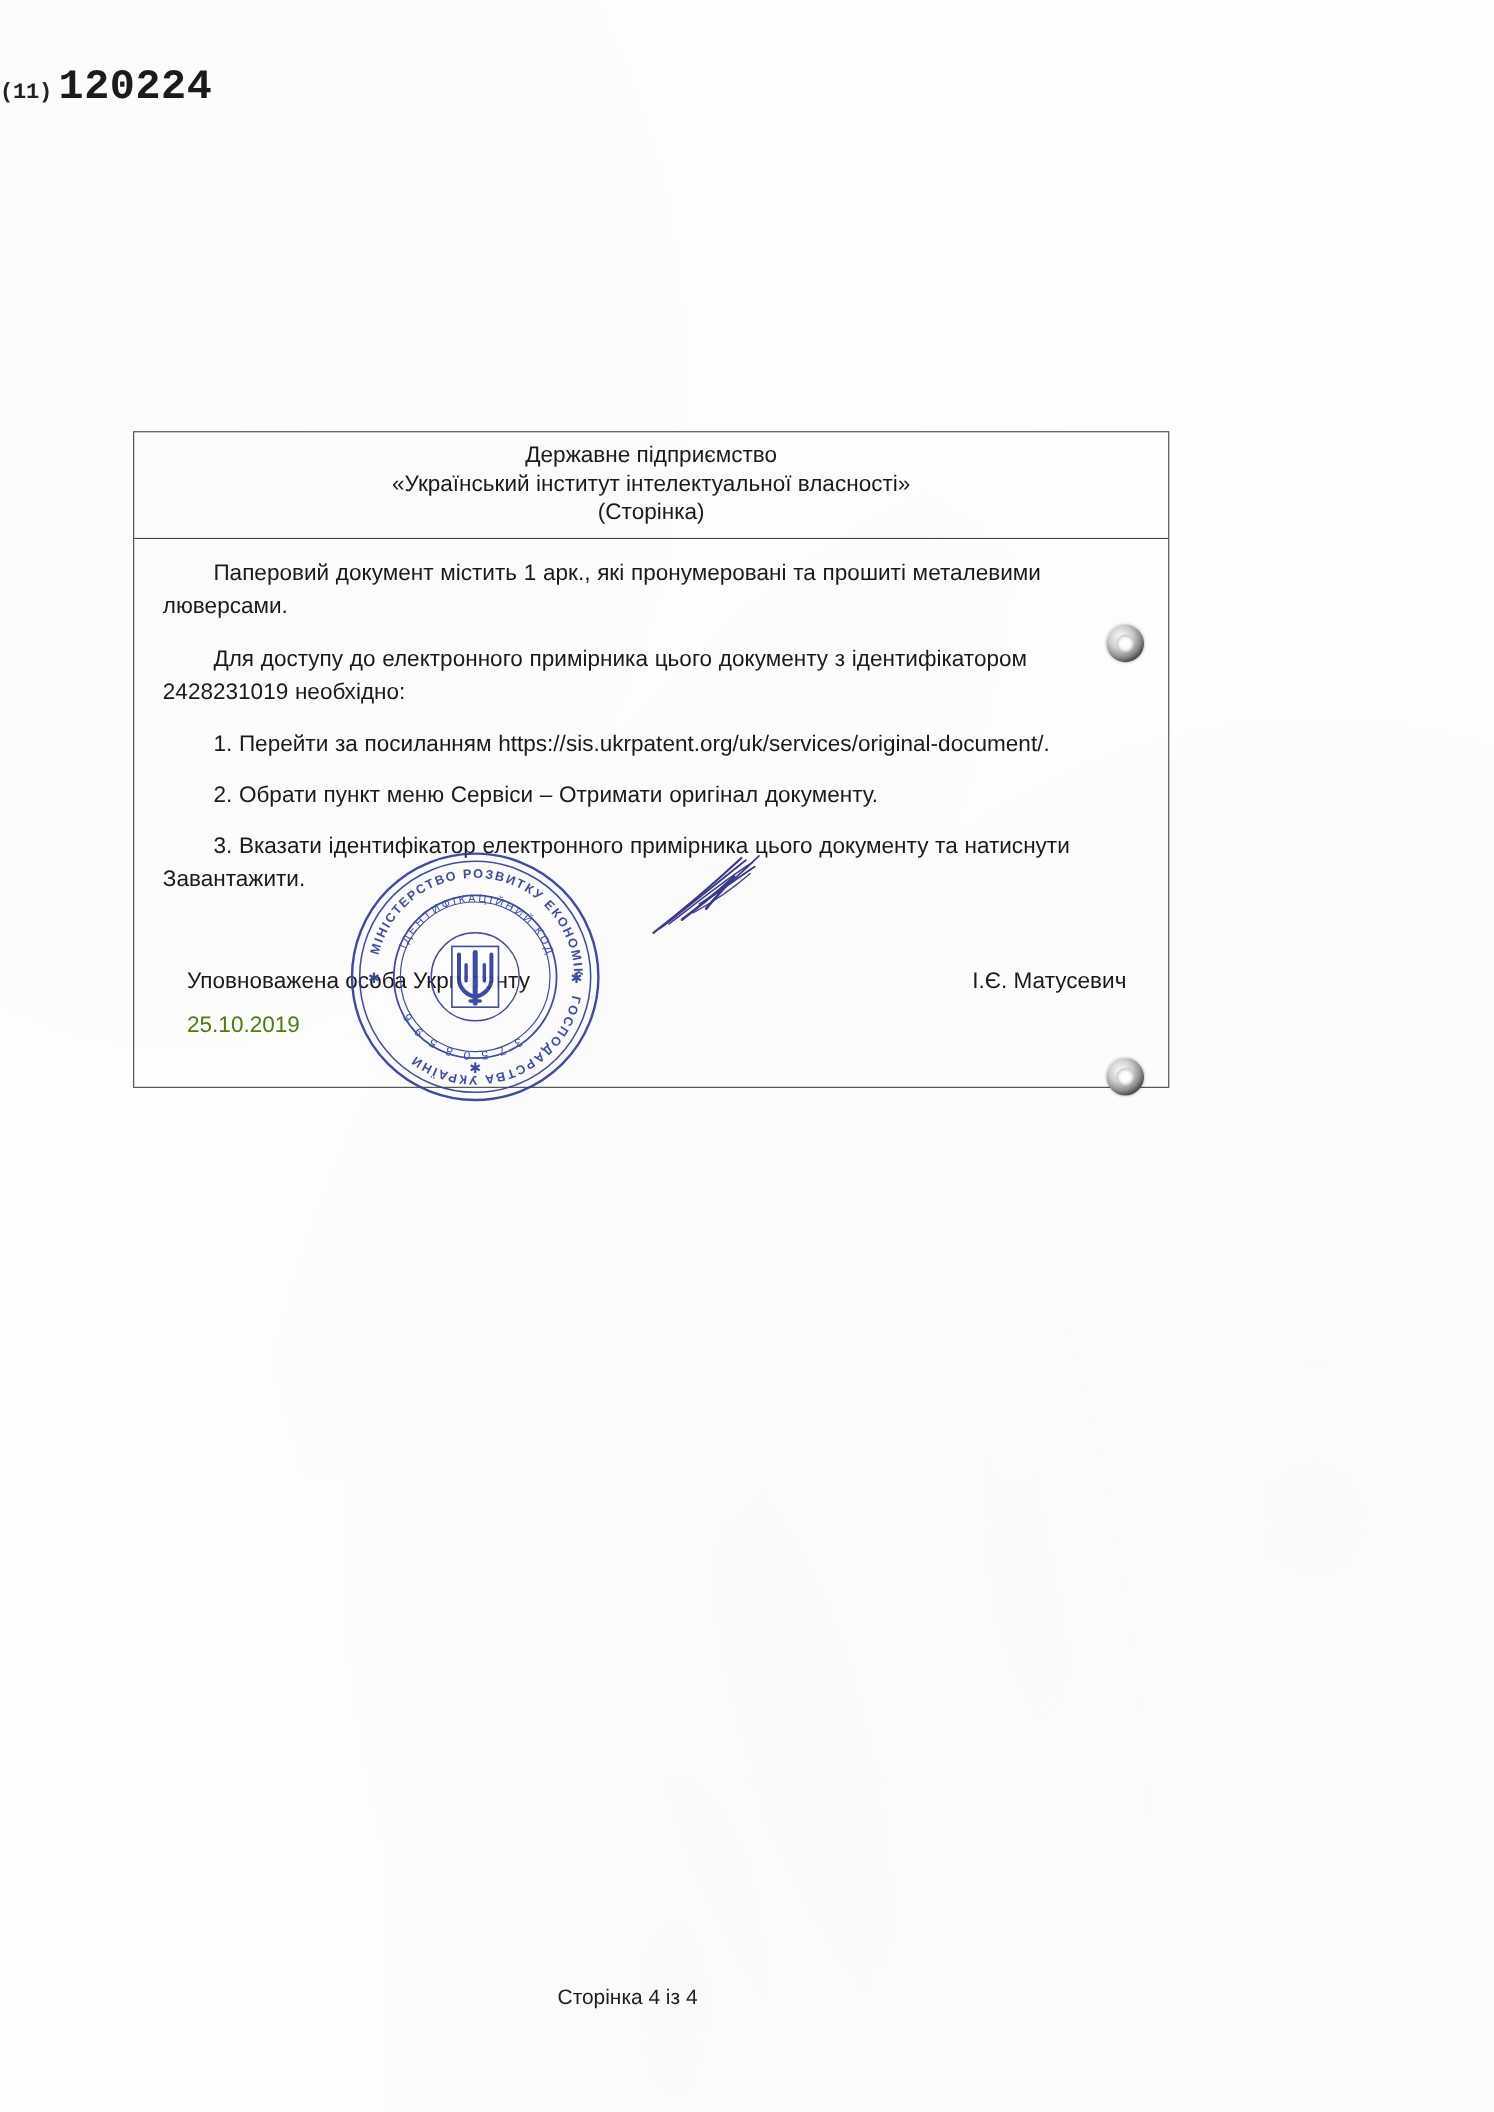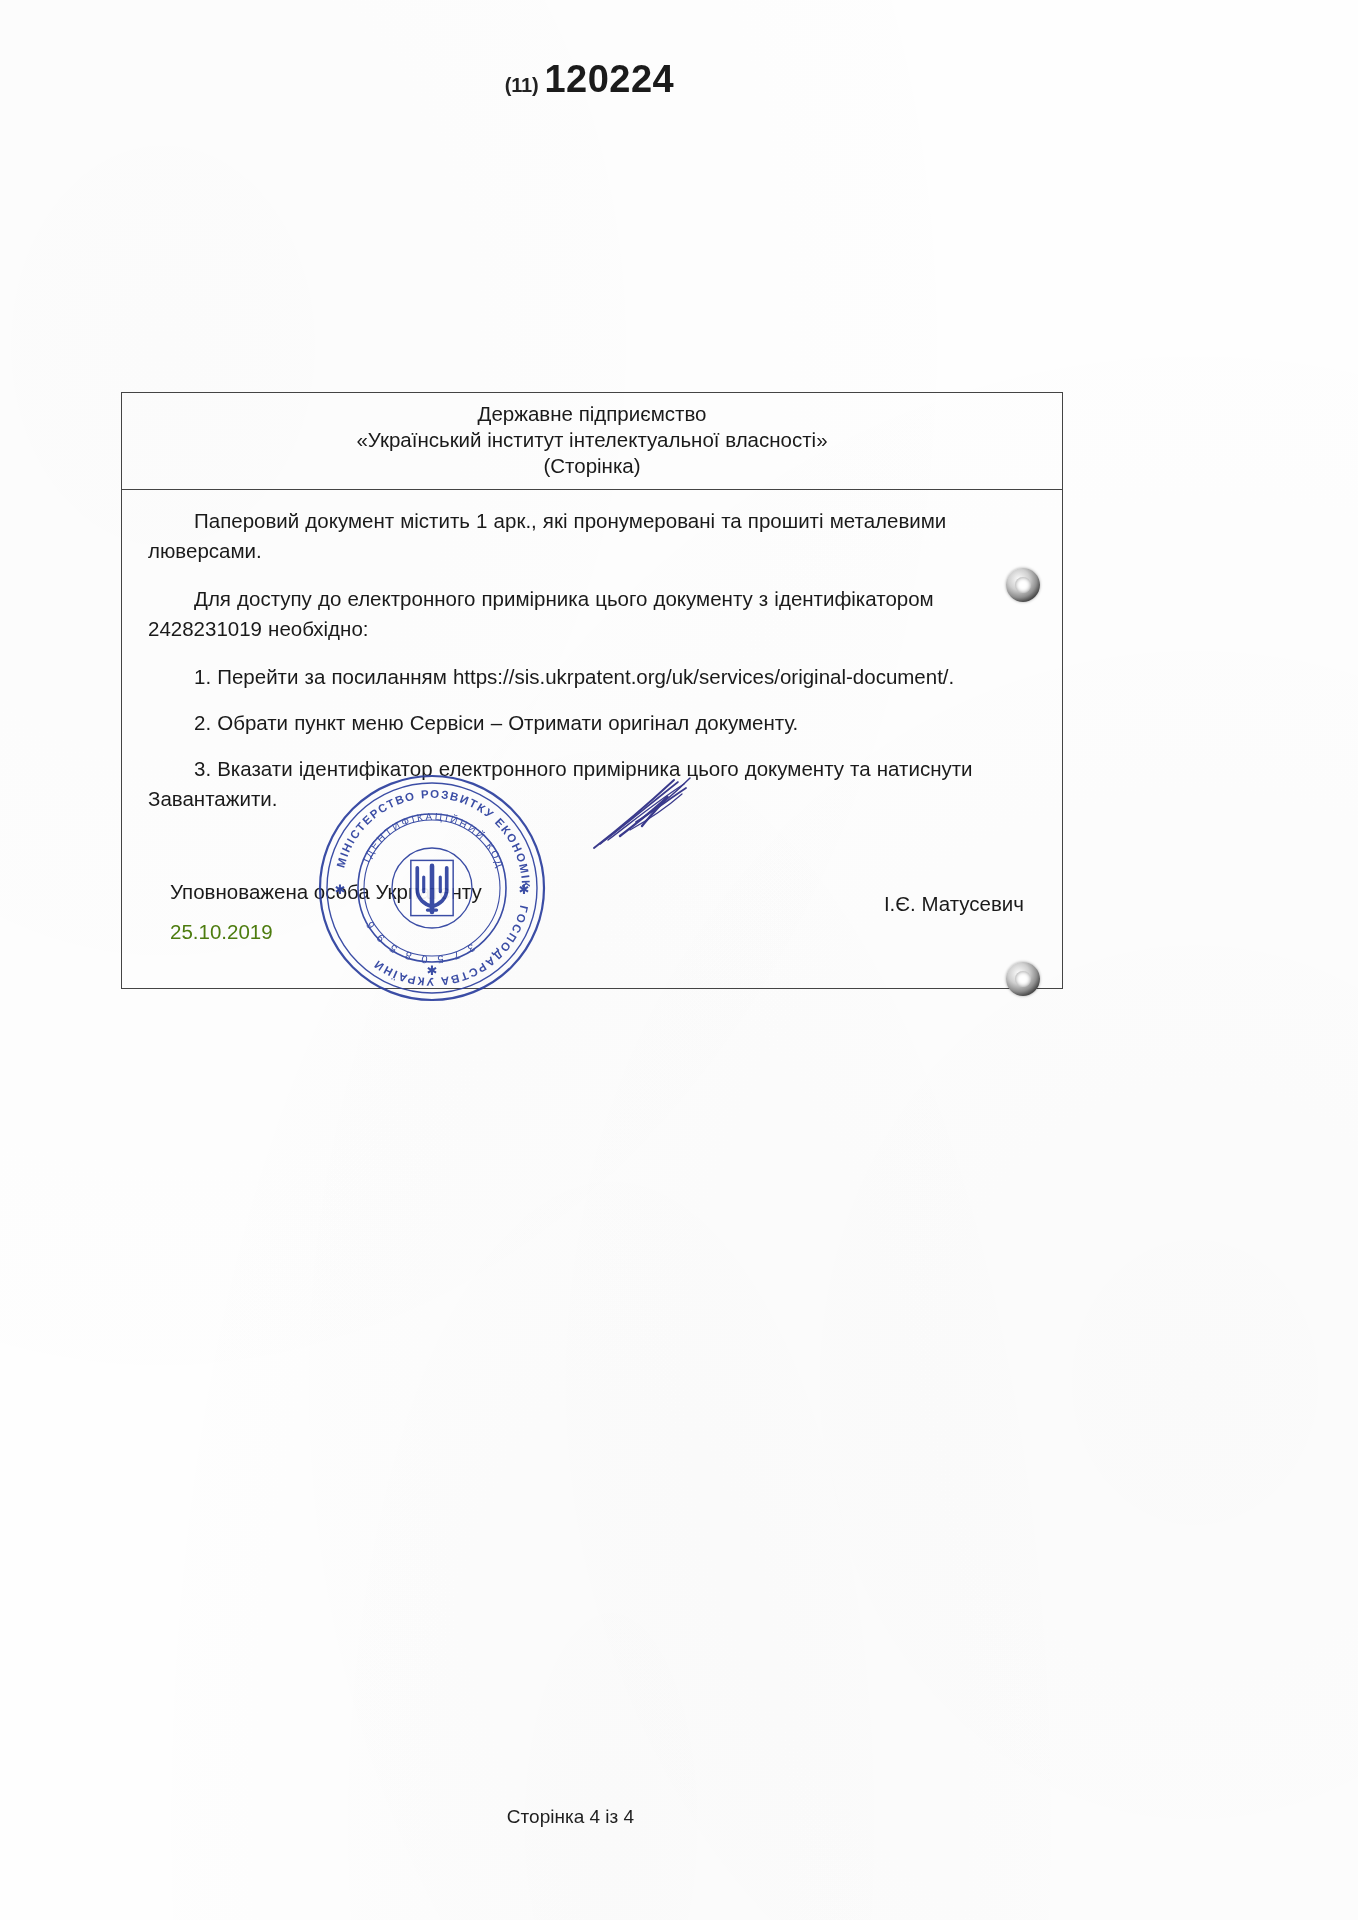--- a/index.html
+++ b/index.html
@@ -26,22 +26,23 @@
       radial-gradient(ellipse at 45% 95%, rgba(0,0,0,0.01) 0%, rgba(0,0,0,0) 50%),
       #fefefe;
   }
 
   
   .doc-number {
     position: absolute;
     top: 58px;
     left: 0;
     width: 1179px;
-    text-align: center;
+    text-align: left;
     white-space: nowrap;
+    font-family: Liberation Mono, monospace;
   }
   .doc-number .kind-code {
     font-size: 20px;
     font-weight: bold;
     color: #222;
     vertical-align: baseline;
     letter-spacing: -0.2px;
   }
   .doc-number .number-value {
     font-size: 38px;
@@ -102,21 +103,21 @@
     position: absolute;
     left: 22px;
     top: 0;
     font-size: 20.5px;
     color: #1a1a1a;
     white-space: nowrap;
   }
   .sig-name {
     position: absolute;
     right: 12px;
-    top: 12px;
+    top: 0;
     font-size: 20.5px;
     color: #1a1a1a;
     white-space: nowrap;
   }
   .sig-date {
     position: relative;
     margin-bottom: 4px;
     left: 22px;
     font-size: 20.5px;
     color: #4d7c0f;

